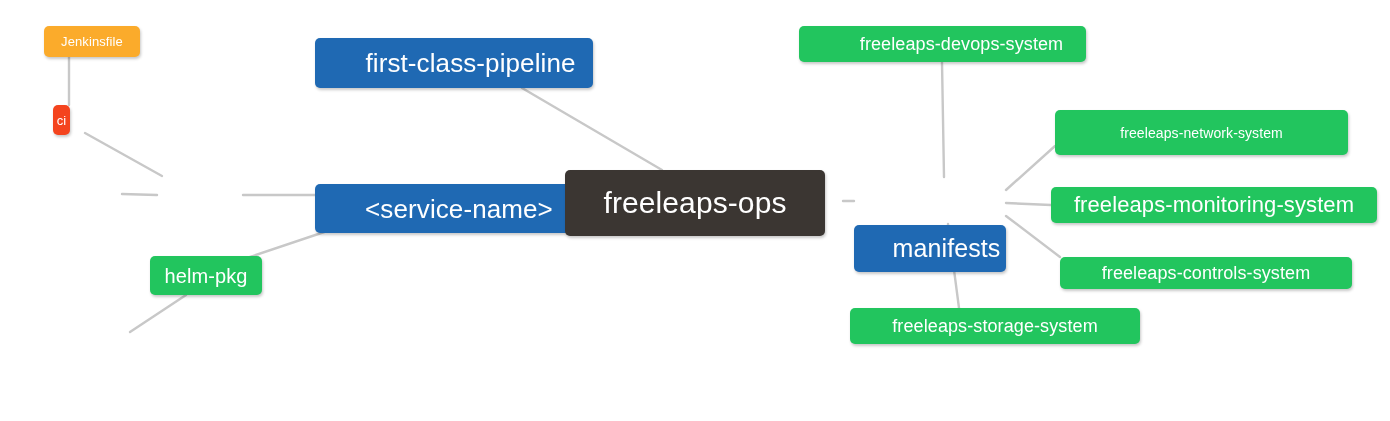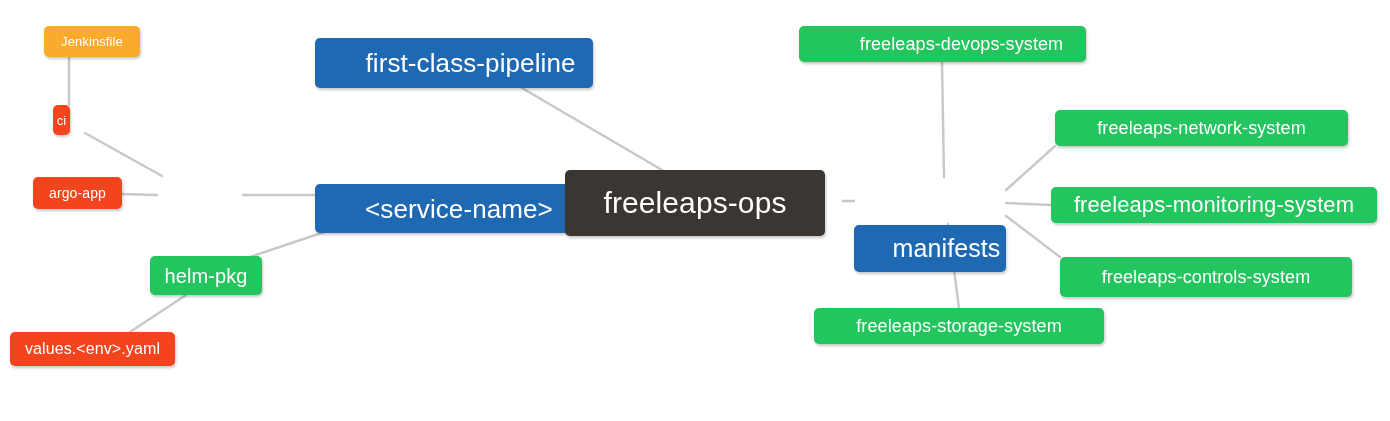--- a/index.html
+++ b/index.html
@@ -56,25 +56,23 @@
       <line x1="570" y1="196" x2="583" y2="199" stroke="#c8c8c8" stroke-width="2.4" stroke-linecap="round"></line>
       <line x1="843" y1="201" x2="854" y2="201" stroke="#c8c8c8" stroke-width="2.4" stroke-linecap="round"></line>
       <line x1="944" y1="177" x2="942" y2="62" stroke="#c8c8c8" stroke-width="2.4" stroke-linecap="round"></line>
       <line x1="1006" y1="190" x2="1055" y2="146" stroke="#c8c8c8" stroke-width="2.4" stroke-linecap="round"></line>
       <line x1="1006" y1="203" x2="1051" y2="205" stroke="#c8c8c8" stroke-width="2.4" stroke-linecap="round"></line>
       <line x1="1006" y1="216" x2="1060" y2="257" stroke="#c8c8c8" stroke-width="2.4" stroke-linecap="round"></line>
       <line x1="948" y1="224" x2="959" y2="308" stroke="#c8c8c8" stroke-width="2.4" stroke-linecap="round"></line>
     </svg>
 <div class="node n-amber" style="left: 20px; top: 26px; width: 96px; height: 31px; font-size: 13px; margin-left: 24px;">Jenkinsfile</div>
     <div class="node n-red" style="left: 53px; top: 105px; width: 17px; height: 30px; font-size: 13px;">ci</div>
-    <div class="node n-red" style="left: 33px; top: 177px; width: 89px; height: 32px; font-size: 14px;">argo-app</div>
     <div class="node n-green" style="left: 150px; top: 256px; width: 112px; height: 39px; font-size: 20px;">helm-pkg</div>
-    <div class="node n-red" style="left: 10px; top: 332px; width: 165px; height: 34px; font-size: 16px;">values.&lt;env&gt;.yaml</div>
     <div class="node n-blue" style="left: 315px; top: 38px; width: 278px; height: 50px; font-size: 26px;">first-class-pipeline</div>
     <div class="node n-blue" style="left: 315px; top: 184px; width: 255px; height: 49px; font-size: 26px;">&lt;service-name&gt;</div>
     <div class="node n-root" style="left: 565px; top: 170px; width: 260px; height: 66px; font-size: 30px;">freeleaps-ops</div>
     <div class="node n-blue" style="left: 854px; top: 177px; width: 152px; height: 47px; font-size: 25px; margin-top: 48px;">manifests</div>
     <div class="node n-green" style="left: 799px; top: 26px; width: 287px; height: 36px; font-size: 18px; padding-left: 38px;">freeleaps-devops-system</div>
-    <div class="node n-green" style="left: 1055px; top: 110px; width: 293px; height: 36px; font-size: 18px;">freeleaps-network-system</div>
+    <div class="node n-green" style="left: 1055px; top: 110px; width: 293px; height: 45px; font-size: 14px;">freeleaps-network-system</div>
     <div class="node n-green" style="left: 1051px; top: 187px; width: 326px; height: 36px; font-size: 22px;">freeleaps-monitoring-system</div>
-    <div class="node n-green" style="left: 1060px; top: 257px; width: 292px; height: 40px; font-size: 18px;">freeleaps-controls-system</div>
-    <div class="node n-green" style="left: 814px; top: 308px; width: 290px; height: 36px; font-size: 18px;">freeleaps-storage-system</div>
+    <div class="node n-green" style="left: 1060px; top: 257px; width: 292px; height: 32px; font-size: 18px;">freeleaps-controls-system</div>
+    <div class="node n-green" style="left: 850px; top: 308px; width: 290px; height: 36px; font-size: 18px;">freeleaps-storage-system</div>
   </div>
 
 </body></html>

